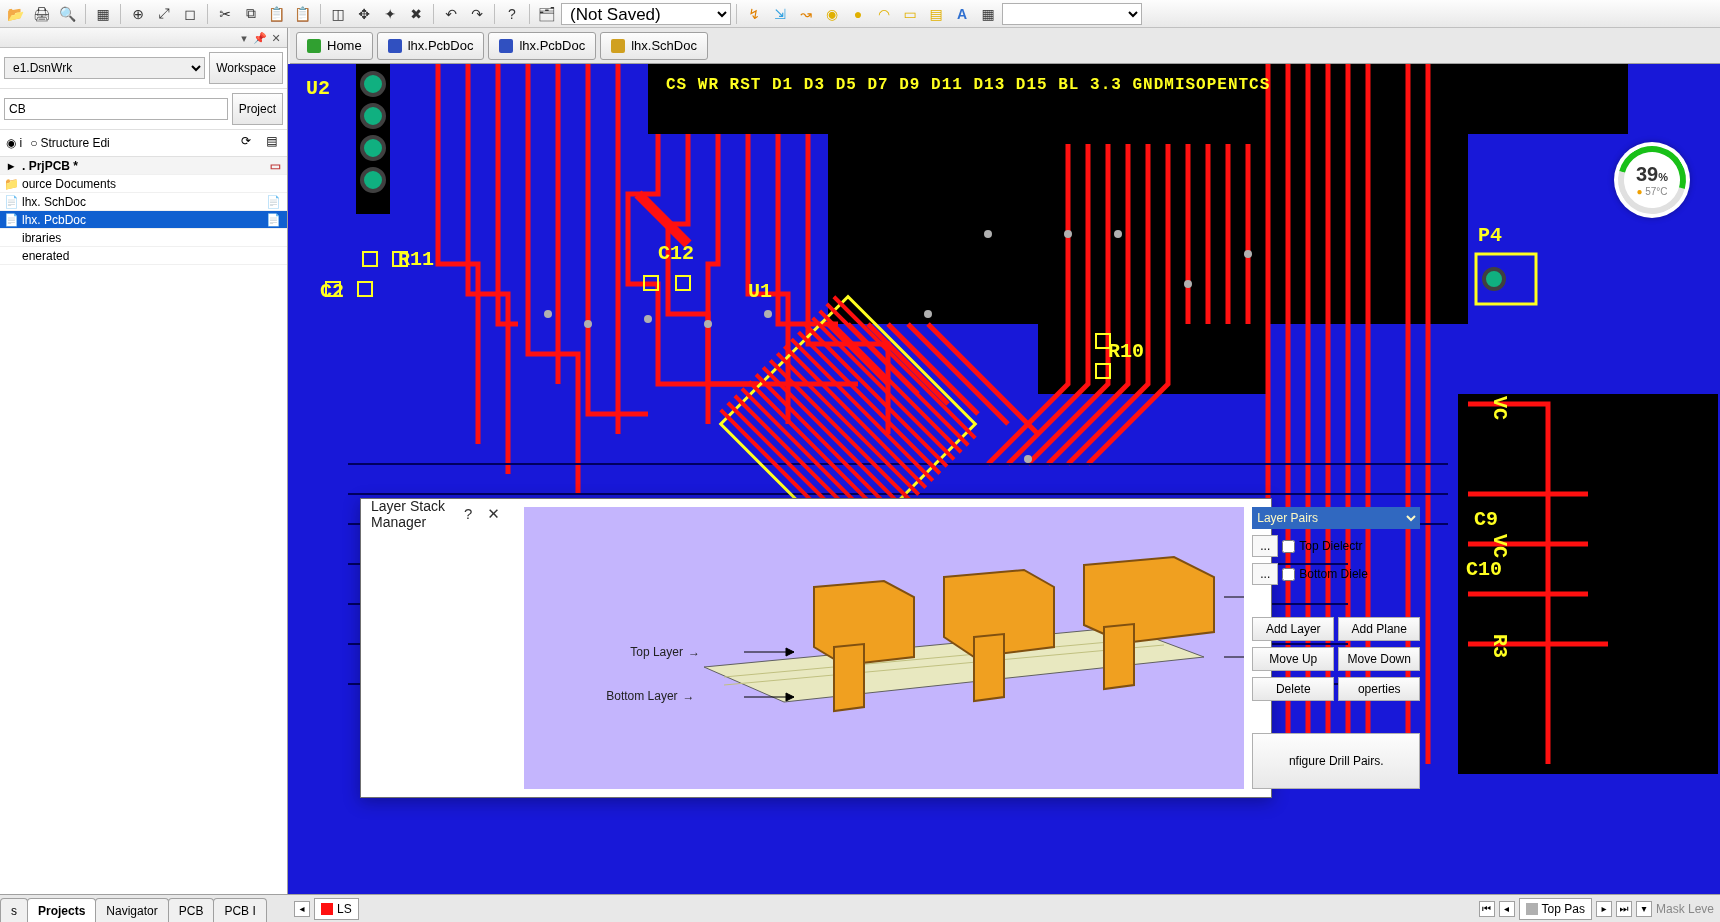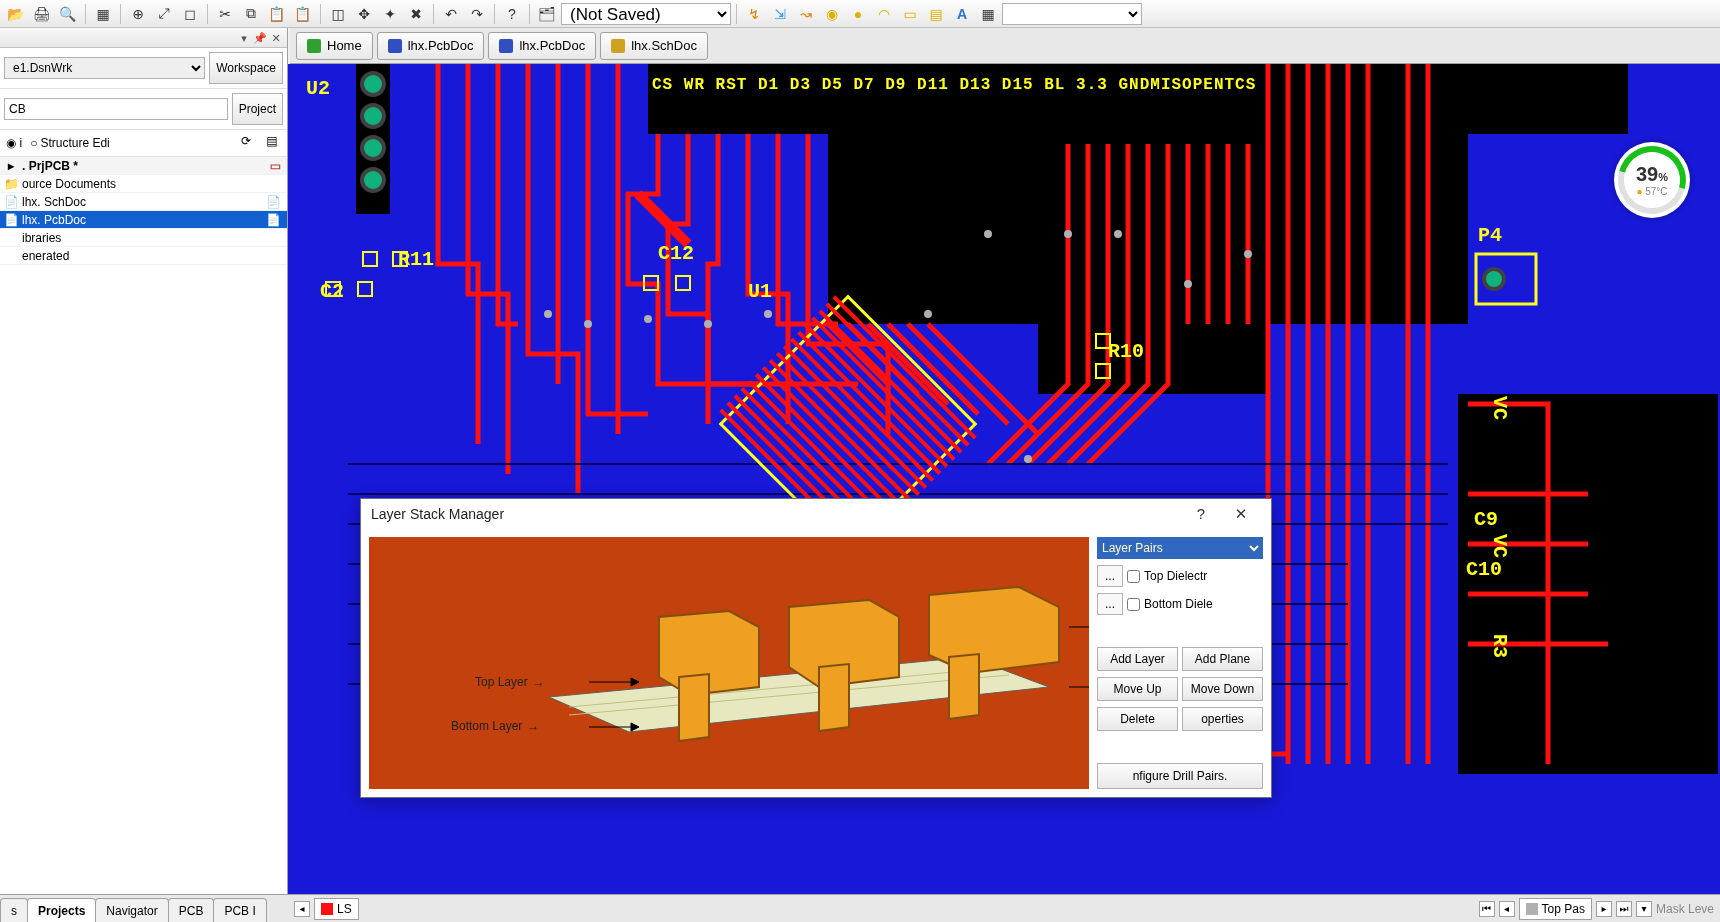--- a/index.html
+++ b/index.html
@@ -53,26 +53,26 @@
 
 
 .gauge { position:absolute; right:30px; top:78px; width:76px; height:76px; border-radius:50%; background:#fff; display:flex; flex-direction:column; align-items:center; justify-content:center; box-shadow:0 0 6px rgba(0,0,0,.3); }
 .gauge .ring { position:absolute; inset:4px; border-radius:50%; border:6px solid #e0e0e0; border-top-color:#18c018; border-right-color:#18c018; transform:rotate(-30deg); }
 .gauge .pct { font-size:20px; font-weight:bold; color:#333; z-index:1; }
 .gauge .pct small { font-size:11px; }
 .gauge .temp { font-size:10px; color:#888; z-index:1; }
 .gauge .temp::before { content:"● "; color:#f0a000; }
 
 
-.dialog { position:absolute; left:360px; top:498px; width:912px; height:300px; background:#fff; border:1px solid #707070; box-shadow:0 4px 16px rgba(0,0,0,.3); display:flex; flex-direction:column; }
+.dialog { position:absolute; left:360px; top:498px; width:912px; height:300px; background:#fff; border:1px solid #707070; box-shadow:0 4px 16px rgba(0,0,0,.3); display:flex; flex-direction:row; }
 .dlg-title { height:30px; display:flex; align-items:center; padding:0 10px; font-size:14px; color:#222; }
 .dlg-title .spacer { flex:1; }
 .dlg-title .dbtn { width:40px; height:28px; text-align:center; line-height:28px; font-size:15px; color:#333; }
 .dlg-body { flex:1; display:flex; padding:8px; gap:8px; }
-.dlg-diagram { flex:1; position:relative; background:#c2410c; }
+.dlg-diagram { flex:1; position:relative; background:#c4b5fd; }
 .dlg-side { width:168px; display:flex; flex-direction:column; gap:6px; font-size:12px; }
 .dlg-side .row { display:flex; align-items:center; gap:4px; }
 .dlg-side select { width:100%; height:22px; font-size:12px; border:1px solid #3068c0; background:#3068c0; color:#fef9c3; }
 .dlg-side .ell { width:26px; height:22px; border:1px solid #b0b0b0; background:#f8f8f8; font-size:12px; }
 .dlg-side .chk { display:flex; align-items:center; gap:4px; }
 .dlg-side .btnrow { display:flex; gap:4px; }
 .dlg-side .btn { flex:1; height:24px; font-size:12px; border:1px solid #b0b0b0; background:linear-gradient(#fdfdfd,#e8e8e8); white-space:nowrap; overflow:hidden;text-align:center; }
 .dlg-side .gap { height:20px; }
 .diagram-label { position:absolute; font-size:12px; color:#222; font-family:"Courier New",monospace; }
 
@@ -316,21 +316,21 @@
           <circle cx="640" cy="250" r="4"></circle>
           <circle cx="700" cy="170" r="4"></circle>
           <circle cx="740" cy="395" r="4"></circle>
           <circle cx="780" cy="170" r="4"></circle>
           <circle cx="830" cy="170" r="4"></circle>
           <circle cx="900" cy="220" r="4"></circle>
           <circle cx="960" cy="190" r="4"></circle>
       </g>
     </svg>
 
-    <div class="silk header" style="left:364px; top:12px;">CS  WR  RST  D1   D3   D5  D7   D9   D11  D13 D15   BL  3.3  GNDMISOPENTCS</div>
+    <div class="silk header" style="left:378px; top:12px;">CS  WR  RST  D1   D3   D5  D7   D9   D11  D13 D15   BL  3.3  GNDMISOPENTCS</div>
     <div class="silk" style="left:18px; top:13px;">U2</div>
     <div class="silk" style="left:110px; top:184px;">R11</div>
     <div class="silk" style="left:32px; top:216px;">C2</div>
     <div class="silk" style="left:370px; top:178px;">C12</div>
     <div class="silk" style="left:460px; top:216px;">U1</div>
     <div class="silk" style="left:820px; top:276px;">R10</div>
     <div class="silk" style="left:1190px; top:160px;">P4</div>
     <div class="silk" style="left:1200px; top:332px; writing-mode:vertical-rl;">VC</div>
     <div class="silk" style="left:1186px; top:444px;">C9</div>
     <div class="silk" style="left:1200px; top:470px; writing-mode:vertical-rl;">VC</div>

